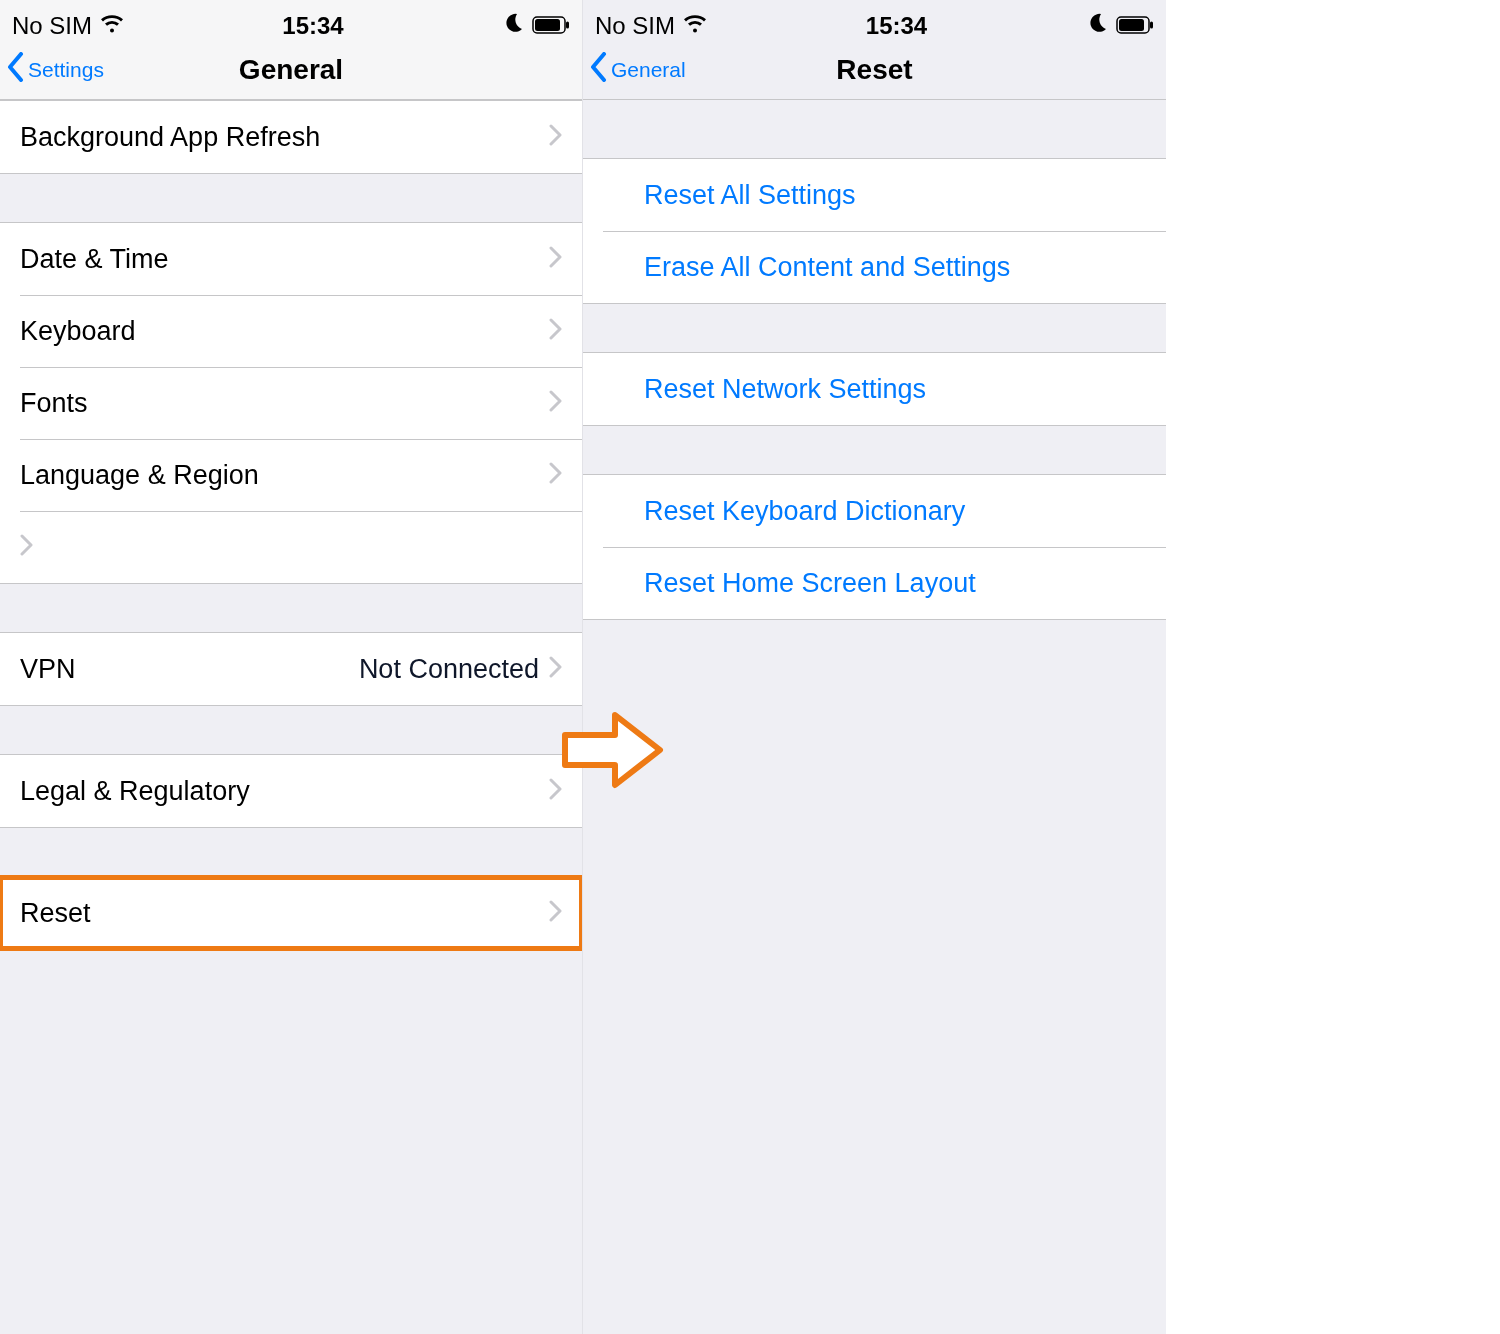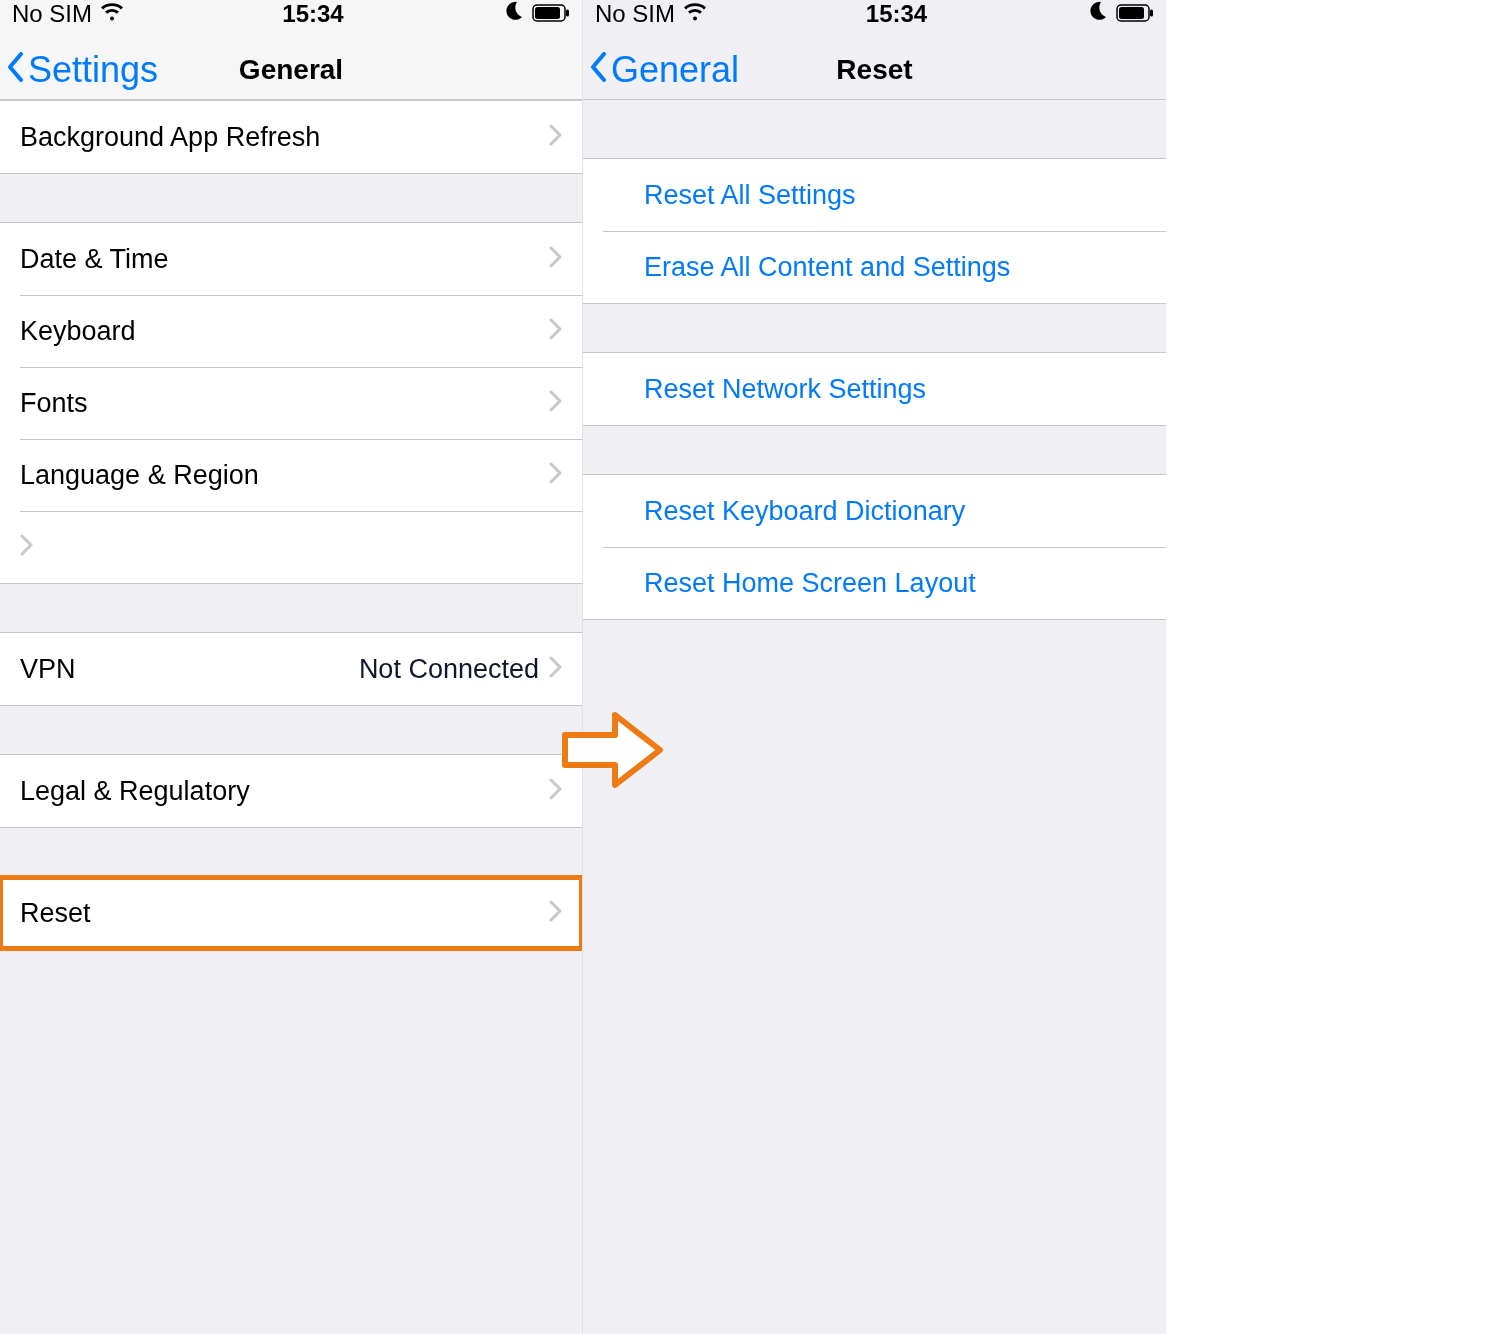--- a/index.html
+++ b/index.html
@@ -1,25 +1,25 @@
 <!DOCTYPE html>
 <html><head>
 <meta charset="utf-8">
 <style>
   * { box-sizing: border-box; margin:0; padding:0; }
   html,body { width:1500px; height:1334px; font-family: -apple-system, "Helvetica Neue", Helvetica, Arial, sans-serif; }
   body { background:#fff; }
   .stage { display:flex; width:1500px; height:1334px; position:relative; }
   .phone { width:583px; height:100%; background:#efeff4; position:relative; overflow:hidden; flex:0 0 583px; border-right:1px solid rgba(0,0,0,0.05);}
   .phone.right { border-right:none; flex:0 0 583px; margin-left:0;}
-  .statusbar { height:40px; display:flex; align-items:flex-start; justify-content:space-between; padding:0 12px; background:transparent; color:#000; font-size:24px; font-weight:400;}
+  .statusbar { height:40px; display:flex; align-items:flex-end; justify-content:space-between; padding:0 12px; background:transparent; color:#000; font-size:24px; font-weight:400;}
   .status-left, .status-right { display:flex; align-items:center; gap:8px; }
   .status-time { font-weight:600; font-size:24px; }
   .navbar { height:60px; background:#f8f8f8cc; border-bottom:1px solid #c6c6c8; display:flex; align-items:center; position:relative; }
-  .nav-back { display:flex; align-items:center; gap:4px; color:#007aff; font-size:36px; padding-left:6px; cursor:pointer; }
+  .nav-back { display:flex; align-items:center; gap:4px; color:#007aff; font-size:21px; padding-left:6px; cursor:pointer; }
   .nav-title { position:absolute; left:0; right:0; text-align:center; font-size:28px; font-weight:600; color:#000; pointer-events:none;}
   .list { display:flex; flex-direction:column; }
   .group { background:#fff; border-top:1px solid #c6c6c8; border-bottom:1px solid #c6c6c8; }
   .spacer { height:48px; }
   .row { min-height:72px; display:flex; align-items:center; padding:0 20px; font-size:27px; color:#000; cursor:pointer; position:relative;}
   .row + .row::before { content:""; position:absolute; top:0; left:20px; right:0; height:1px; background:#c6c6c8; }
   .row .label { flex:1; }
   .row .detail { color:#0f172a; font-size:27px; margin-right:10px; }
   .row.blue .label { color:#007aff; }
   .chev { color:#c7c7cc; flex:0 0 auto; }

